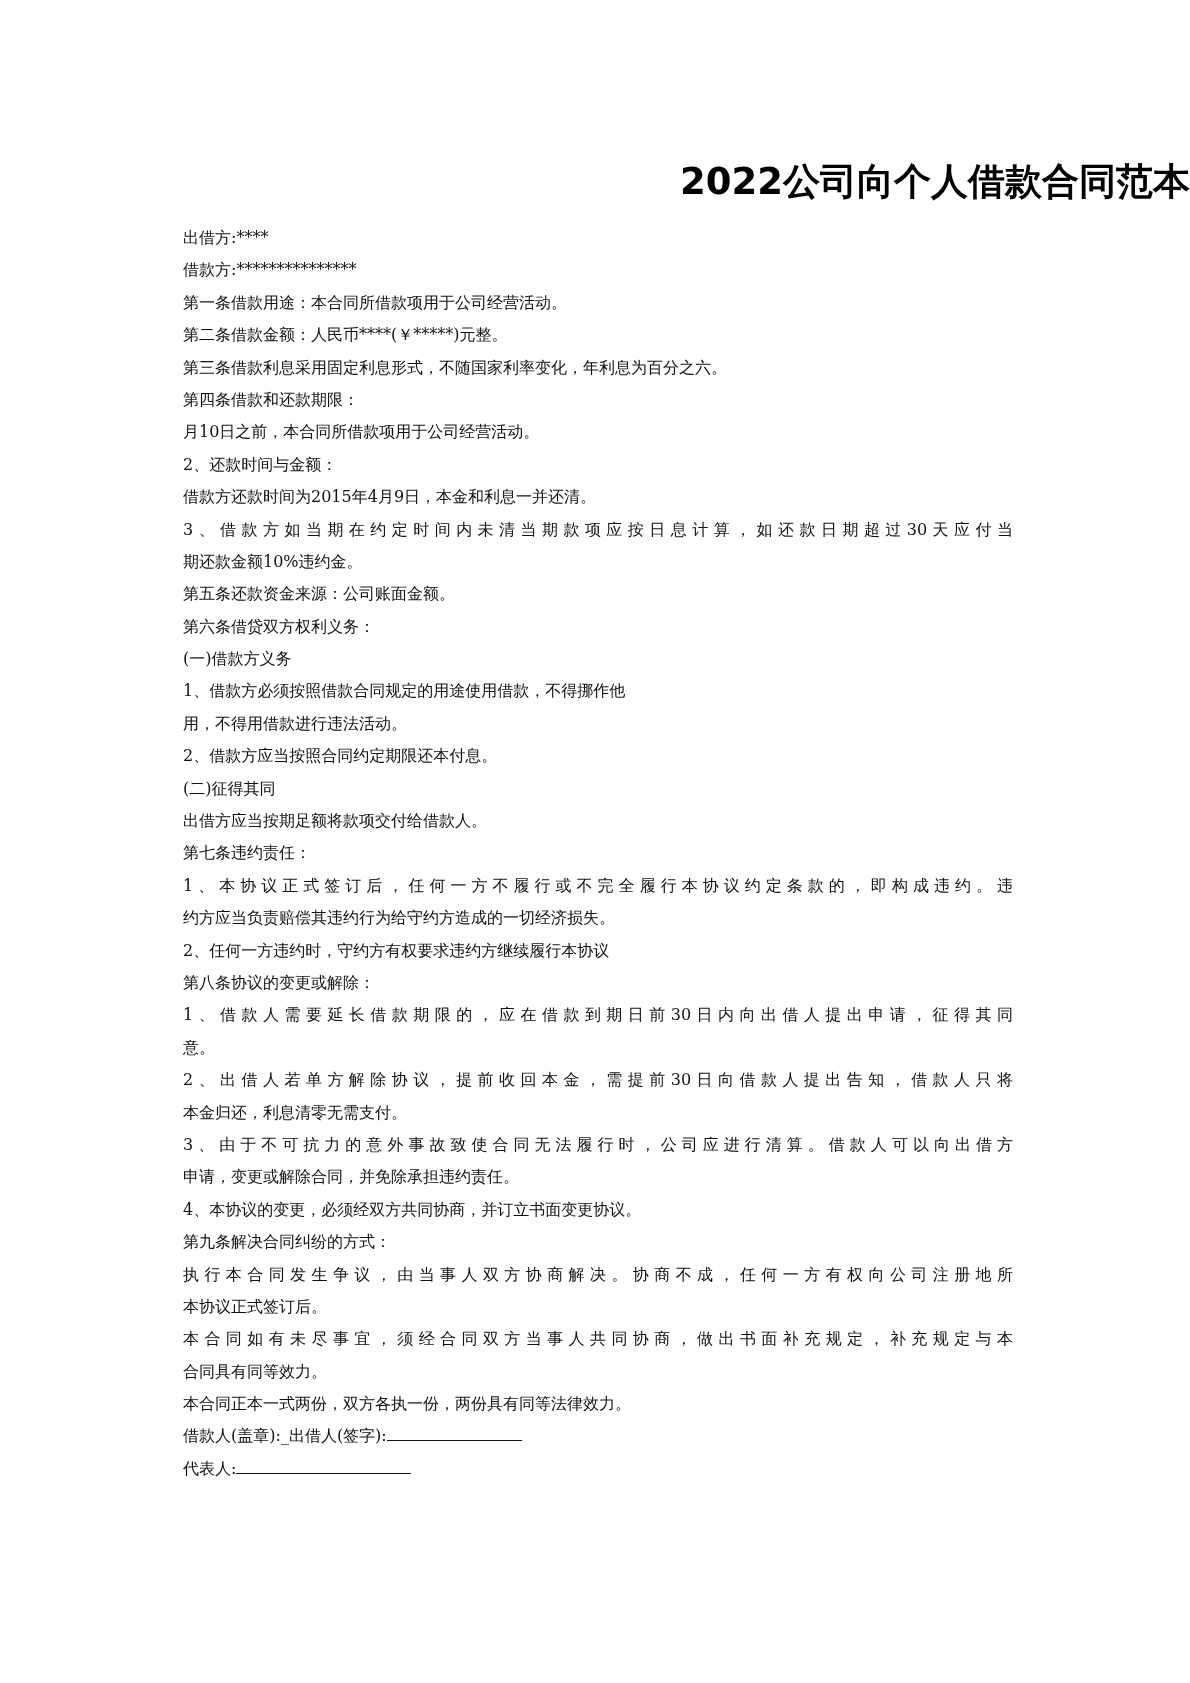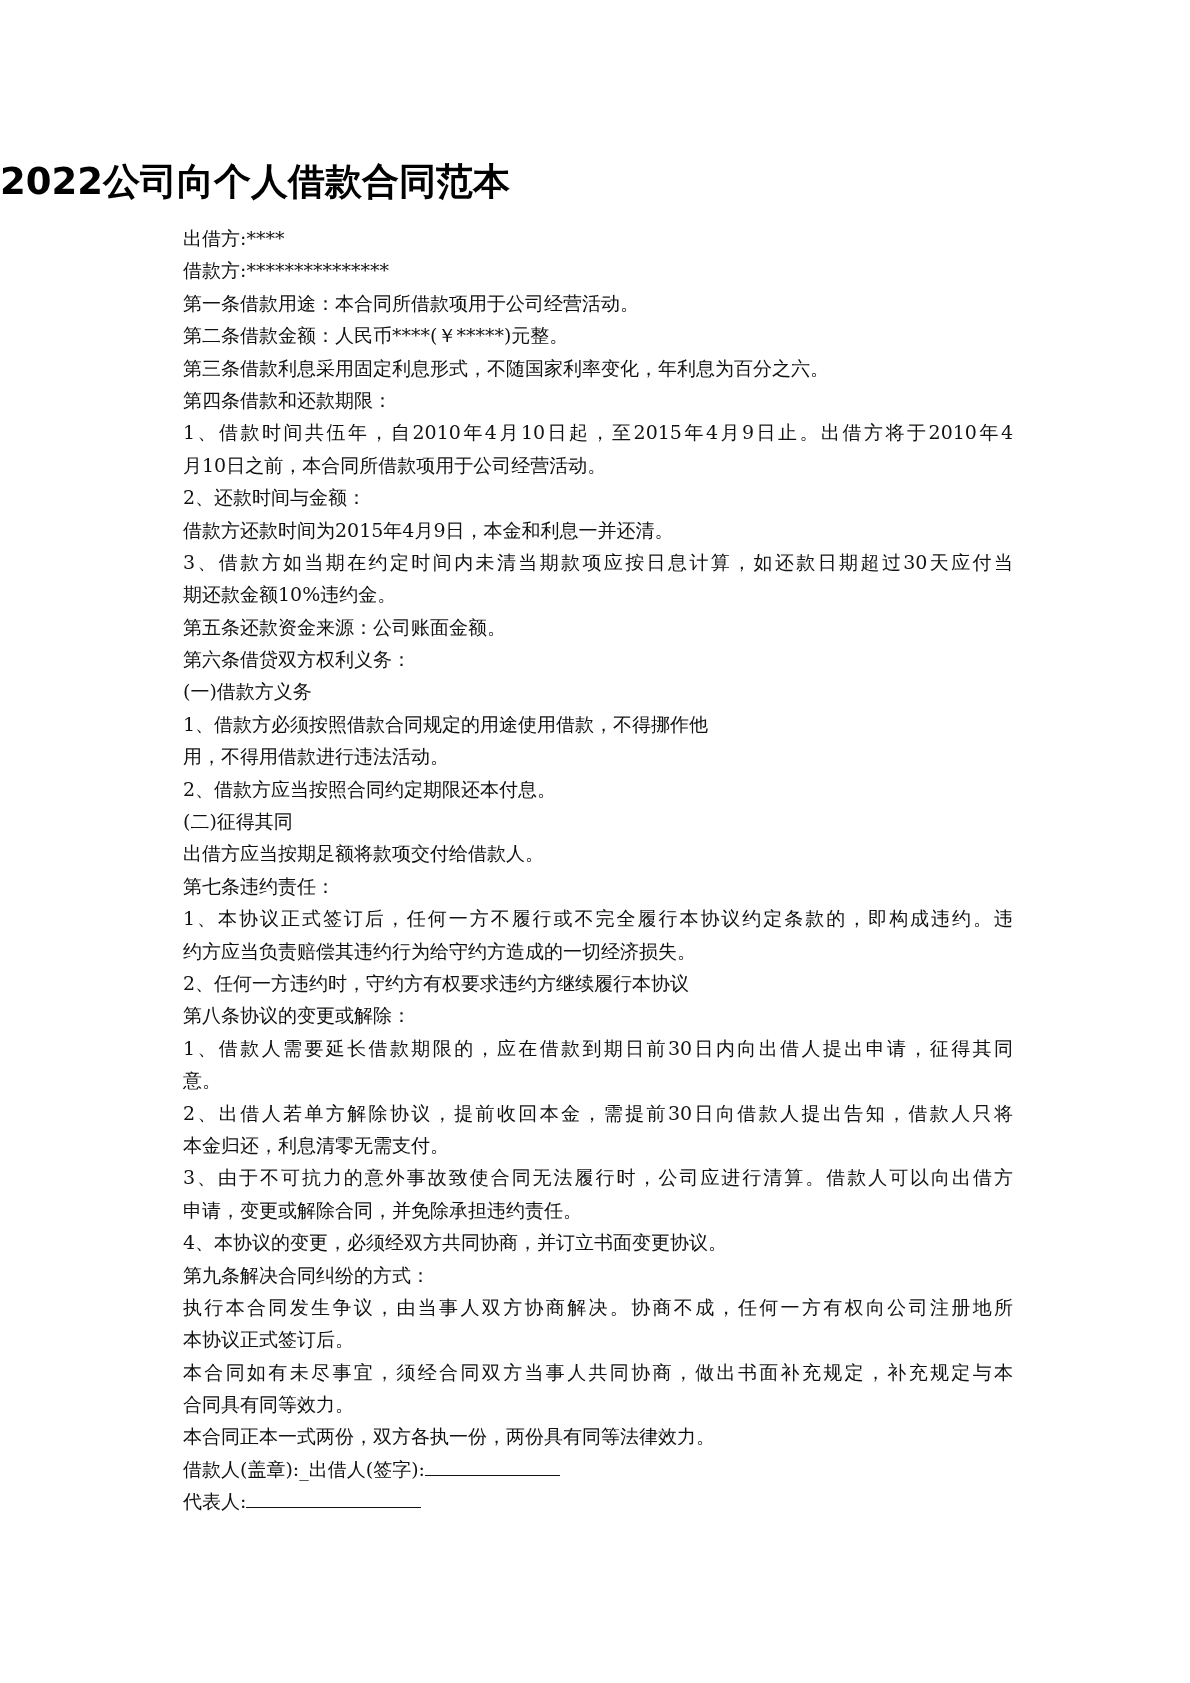--- a/index.html
+++ b/index.html
@@ -1,47 +1,46 @@
 <!DOCTYPE html>
 <html><head>
 <meta charset="utf-8">
 <style>
   html, body { margin: 0; padding: 0; background: #ffffff; }
   body { width: 1190px; height: 1683px; position: relative; overflow: hidden; }
   .page { position: absolute; left: 0; top: 0; width: 1190px; height: 1683px; background: #ffffff; }
   .title {
-    position: absolute; left: 0; top: 160px; width: 1190px; text-align: left;
+    position: absolute; left: 0; top: 160px; width: 1190px; text-align: right;
     font-family: "DejaVu Sans", "Liberation Sans", sans-serif;
     font-size: 37px; font-weight: bold; color: #000; letter-spacing: 0px;
     line-height: 44px;
   }
   .body {
     position: absolute; left: 183px; top: 222px; width: 830px;
     font-family: "DejaVu Serif", "Liberation Serif", serif;
-    font-size: 19px; color: #111; line-height: 32.4px;
+    font-size: 16px; color: #111; line-height: 32.4px;
   }
   .line { white-space: nowrap; height: 32.4px; }
   .line.justify { text-align: justify; text-align-last: justify; white-space: normal; }
   .blank { display: inline-block; border-bottom: 1px solid #111; height: 20px; vertical-align: baseline; }
 </style>
 </head>
 <body>
 
 <div class="page">
   <div class="title">2022公司向个人借款合同范本</div>
 
   <div class="body">
     <div id="lines">
         <div class="line">出借方:****</div>
         <div class="line">借款方:***************</div>
         <div class="line">第一条借款用途：本合同所借款项用于公司经营活动。</div>
         <div class="line">第二条借款金额：人民币****(￥*****)元整。</div>
         <div class="line">第三条借款利息采用固定利息形式，不随国家利率变化，年利息为百分之六。</div>
         <div class="line">第四条借款和还款期限：</div>
-        <div class="line justify">1、借款时间共伍年，自2010年4月10日起，至2015年4月9日止。出借方将于2010年4</div>
         <div class="line">月10日之前，本合同所借款项用于公司经营活动。</div>
         <div class="line">2、还款时间与金额：</div>
         <div class="line">借款方还款时间为2015年4月9日，本金和利息一并还清。</div>
         <div class="line justify">3、借款方如当期在约定时间内未清当期款项应按日息计算，如还款日期超过30天应付当</div>
         <div class="line">期还款金额10%违约金。</div>
         <div class="line">第五条还款资金来源：公司账面金额。</div>
         <div class="line">第六条借贷双方权利义务：</div>
         <div class="line">(一)借款方义务</div>
         <div class="line">1、借款方必须按照借款合同规定的用途使用借款，不得挪作他</div>
         <div class="line">用，不得用借款进行违法活动。</div>

